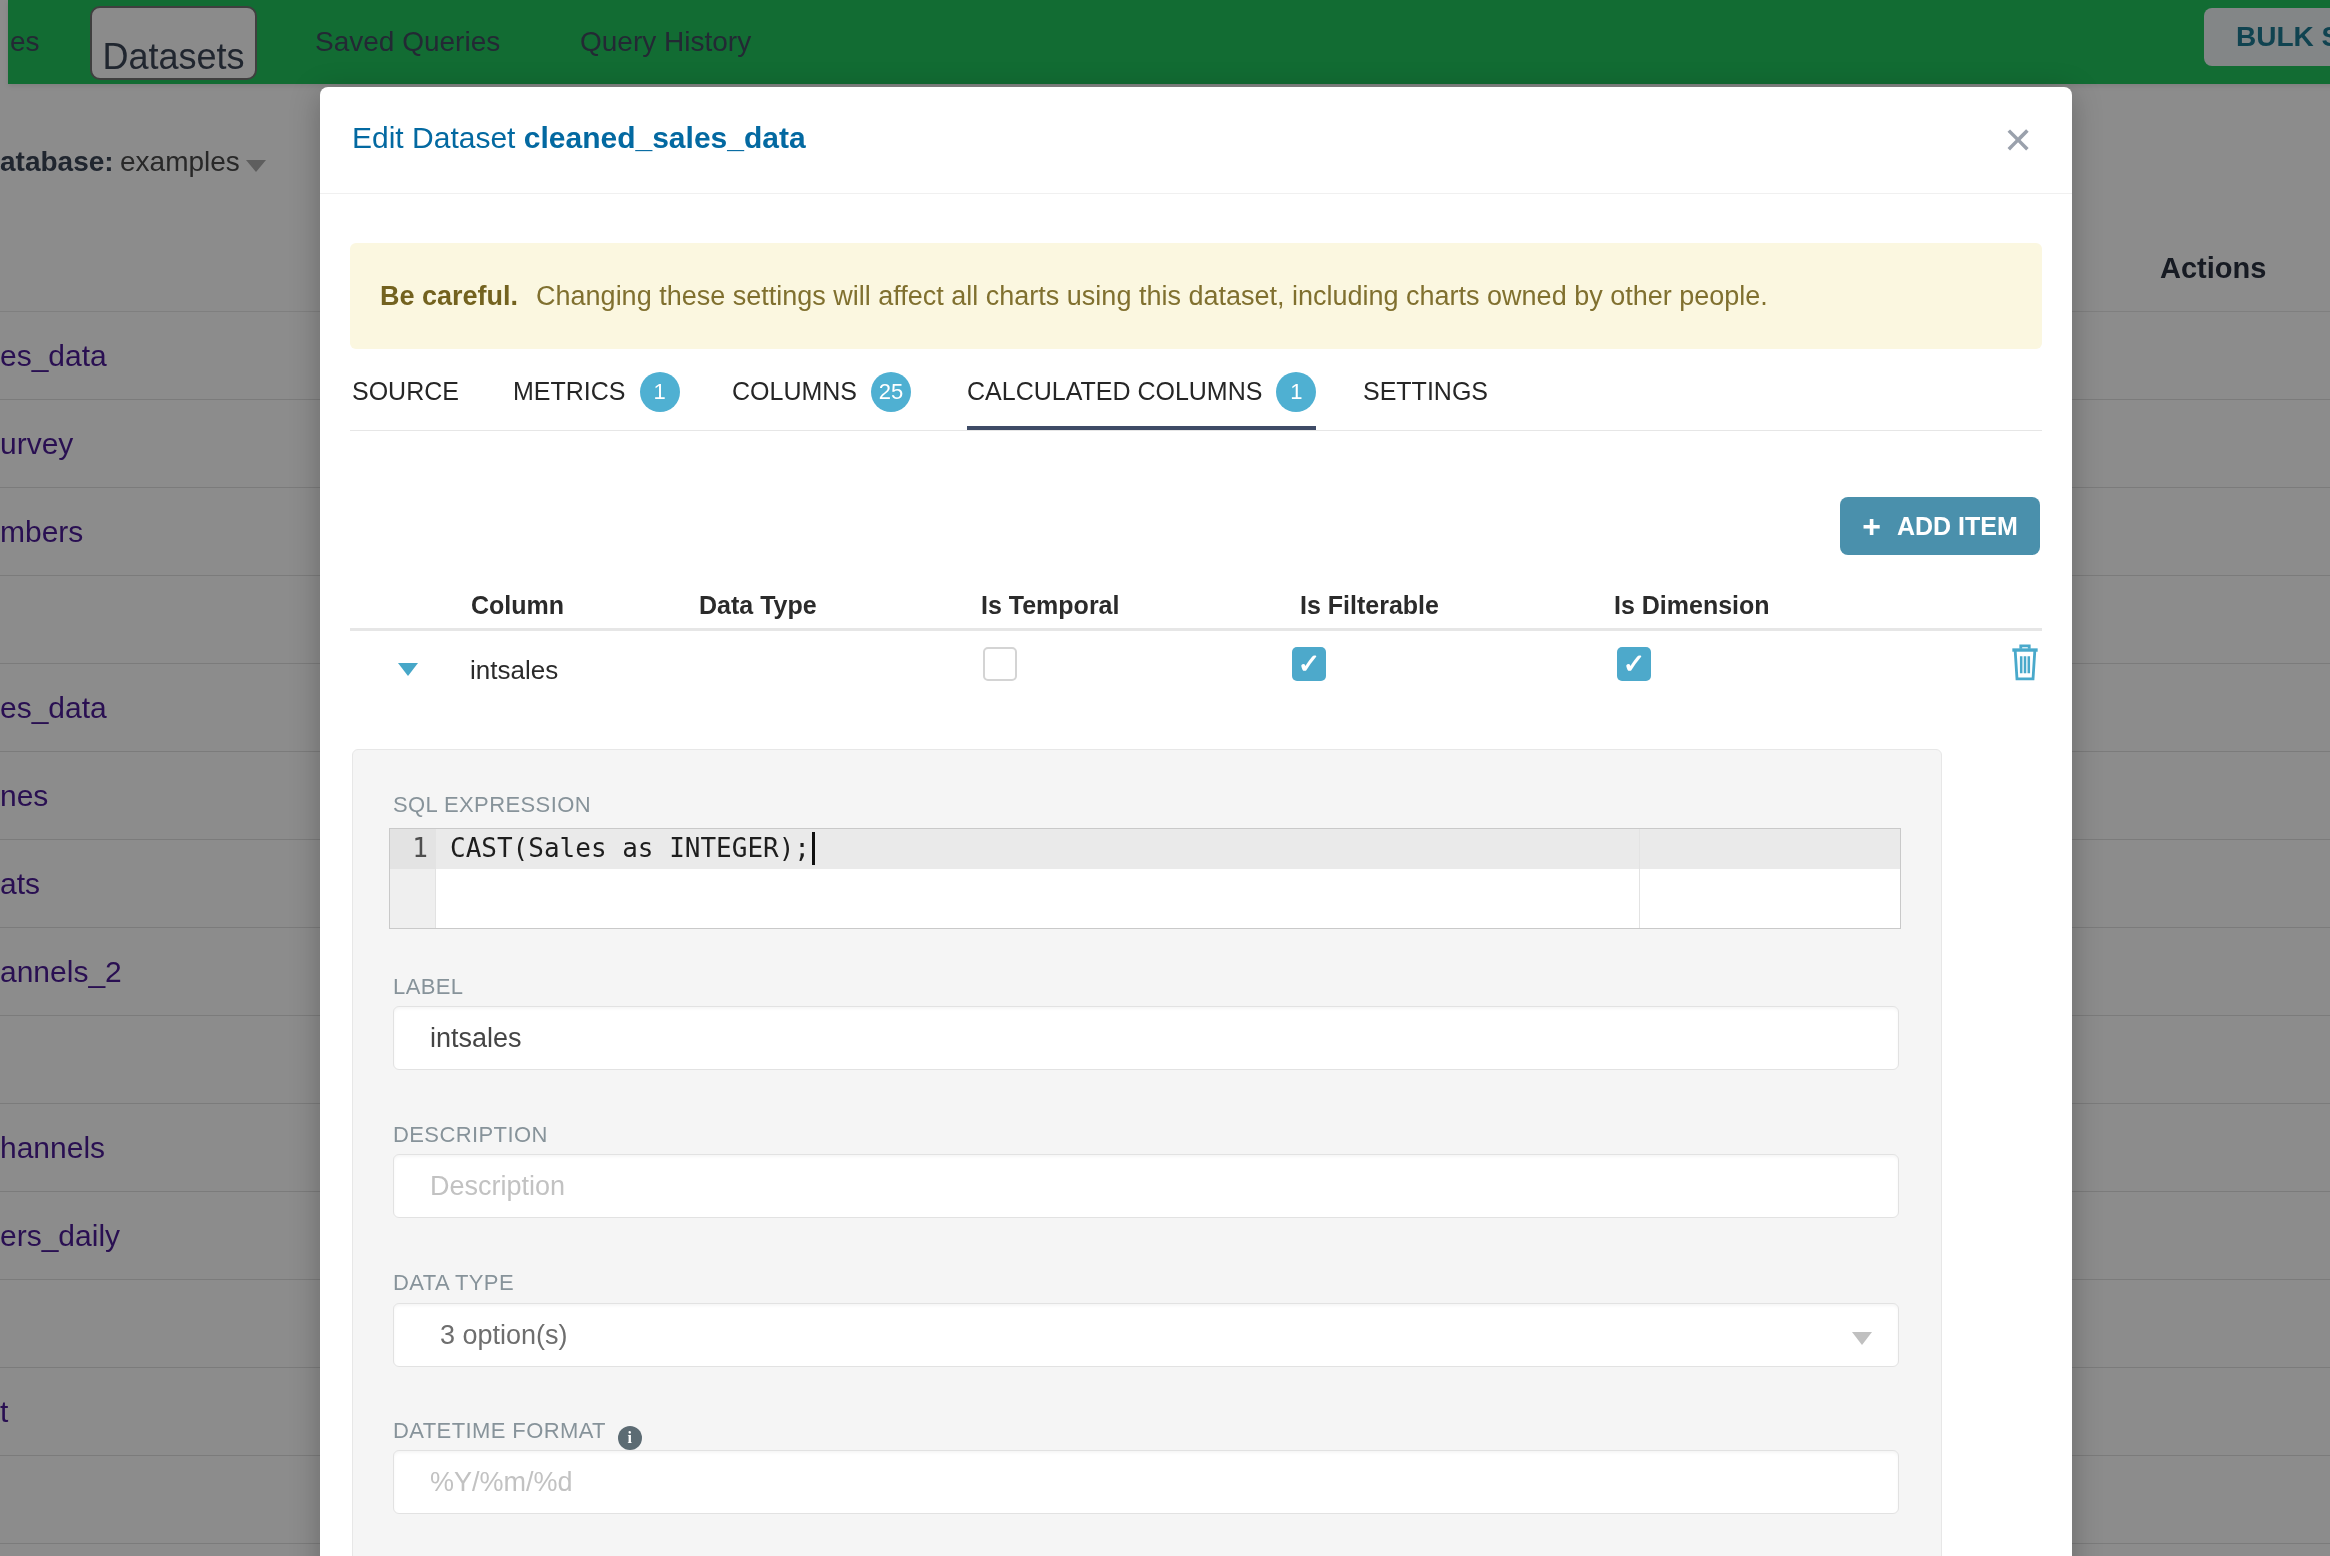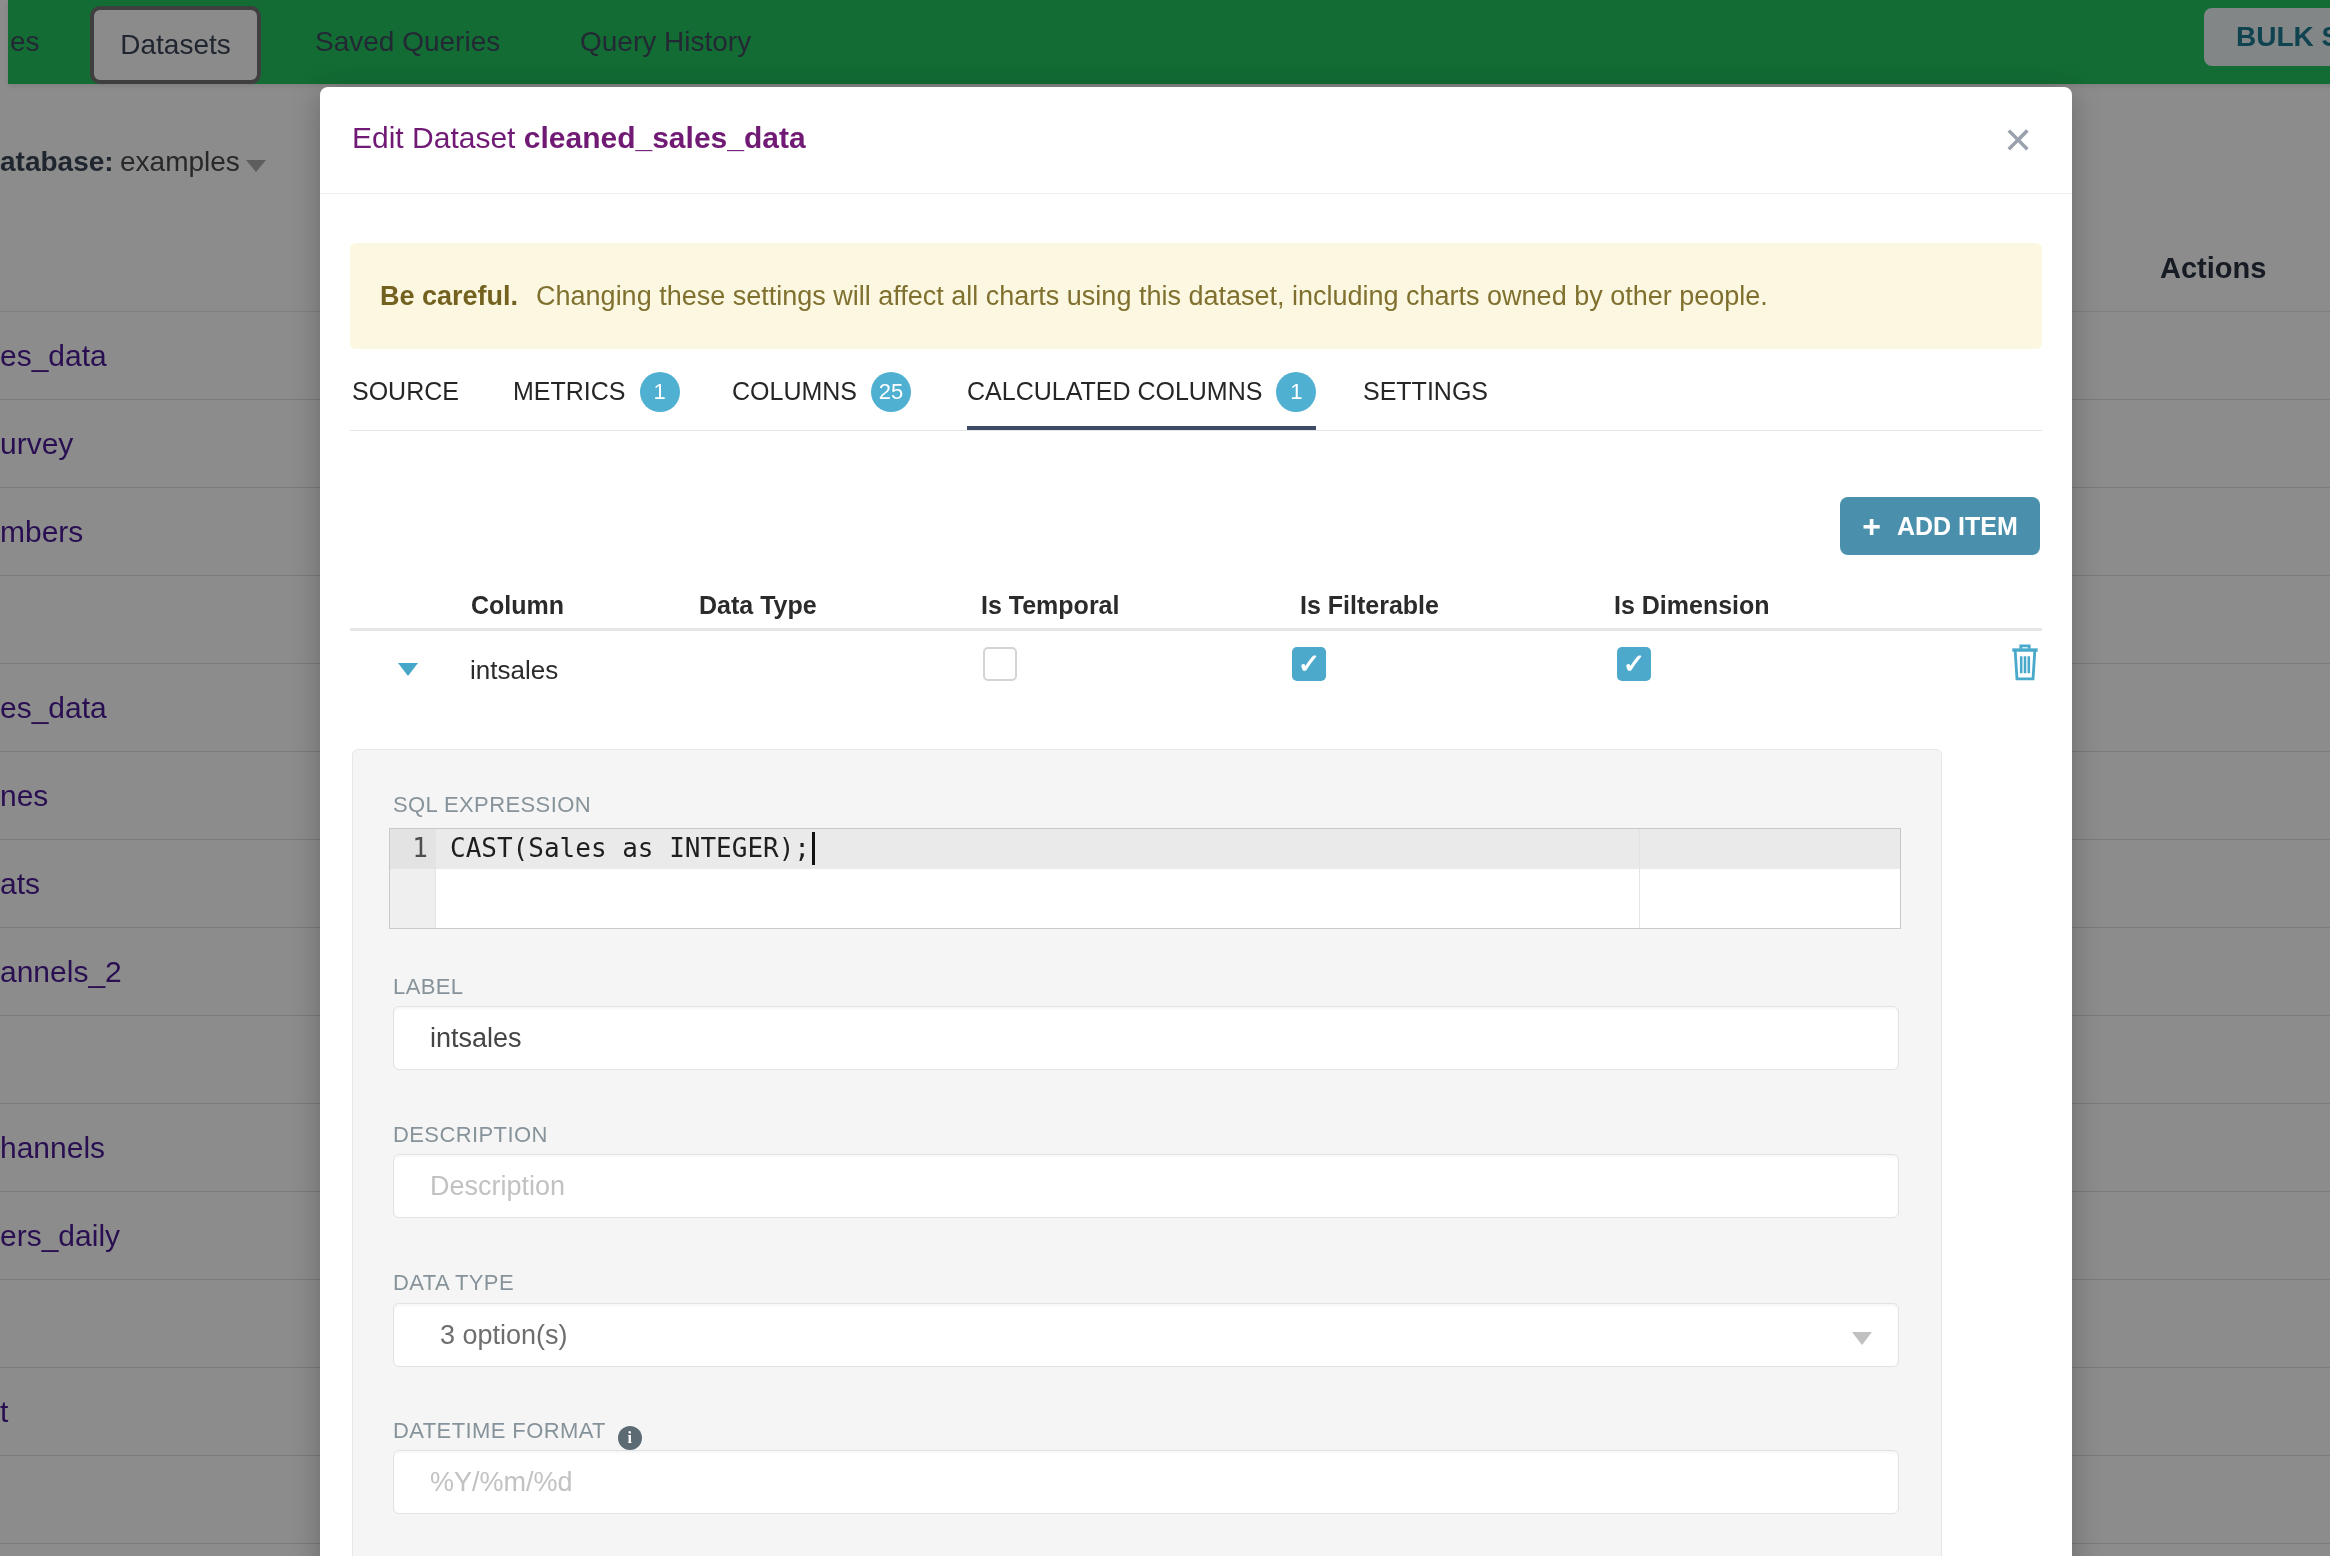--- a/index.html
+++ b/index.html
@@ -9,22 +9,22 @@
     font-family:"Liberation Sans", sans-serif;
     -webkit-font-smoothing:antialiased;
   }
 
   
   #page{position:absolute;inset:0;z-index:1;background:#fff;}
   #topnav{position:absolute;left:8px;top:0;width:2330px;height:84px;background:#22c55e;
           box-shadow:0 2px 5px rgba(0,0,0,0.10);}
   .nav-frag{position:absolute;left:2px;top:26px;font-size:28px;color:#404B5F;}
   .nav-pill{position:absolute;left:82px;top:6px;width:163px;height:70px;background:#FDFDFD;
-            border:4px solid #737373;border-radius:10px;display:flex;align-items:center;justify-content:center;
-            font-size:28px;color:#3B4557;}
+            border:2px solid #737373;border-radius:10px;display:flex;align-items:flex-end;justify-content:center;
+            font-size:36px;color:#3B4557;}
   .nav-item{position:absolute;top:26px;font-size:28px;color:#404B5F;}
   #nav-saved{left:307px;}
   #nav-history{left:572px;}
   #bulk-btn{position:absolute;left:2196px;top:8px;width:240px;height:58px;background:#EFF4F6;
             border-radius:8px;font-size:28px;font-weight:bold;color:#1E7A93;
             display:flex;align-items:center;padding-left:32px;box-sizing:border-box;white-space:nowrap;overflow:hidden;}
   #filterbar{position:absolute;left:0;top:138px;width:2330px;height:50px;}
   #db-label{position:absolute;left:0;top:8px;font-size:28px;font-weight:bold;color:#3B4557;}
   #db-value{position:absolute;left:120px;top:8px;font-size:28px;color:#4A4A4A;}
   #db-caret{position:absolute;left:246px;top:22px;width:0;height:0;
@@ -32,21 +32,21 @@
   #actions-header{position:absolute;left:2160px;top:252px;font-size:29px;font-weight:bold;color:#2B3240;}
   #bg-rows{position:absolute;left:0;top:311px;width:2330px;border-top:1px solid #E8E8E8;}
   .bg-row{height:87px;border-bottom:1px solid #E1E1E1;position:relative;overflow:hidden;}
   .bg-link{position:absolute;left:0;top:0;line-height:87px;font-size:30px;color:#4c1d95;white-space:nowrap;}
 
   
   #overlay{position:absolute;inset:0;background:rgba(0,0,0,0.45);z-index:5;}
   #modal{position:absolute;left:320px;top:87px;width:1752px;height:1500px;background:#fff;
          border-radius:8px 8px 0 0;z-index:10;box-shadow:0 6px 30px rgba(0,0,0,0.25);}
   #modal-header{position:absolute;left:0;top:0;width:100%;height:107px;border-bottom:1px solid #F0F0F0;box-sizing:border-box;}
-  #modal-title{position:absolute;left:32px;top:34px;font-size:30px;color:#701a75;}
+  #modal-title{position:absolute;left:32px;top:34px;font-size:30px;color:#0369a1;}
   #modal-title b{font-weight:bold;}
   #modal-close{position:absolute;left:1672px;top:28px;width:52px;height:52px;font-size:36px;color:#9AA1AC;
                display:flex;align-items:center;justify-content:center;cursor:pointer;}
 
   #warning{position:absolute;left:30px;top:156px;width:1692px;height:106px;background:#FBF7E0;
            border-radius:6px;display:flex;align-items:center;padding-left:30px;box-sizing:border-box;
            font-size:27px;color:#80702F;}
   #warning b{font-weight:bold;margin-right:18px;color:#73621F;}
 
   #tabs{position:absolute;left:30px;top:270px;width:1692px;height:74px;border-bottom:1px solid #E6E6E6;box-sizing:border-box;}

